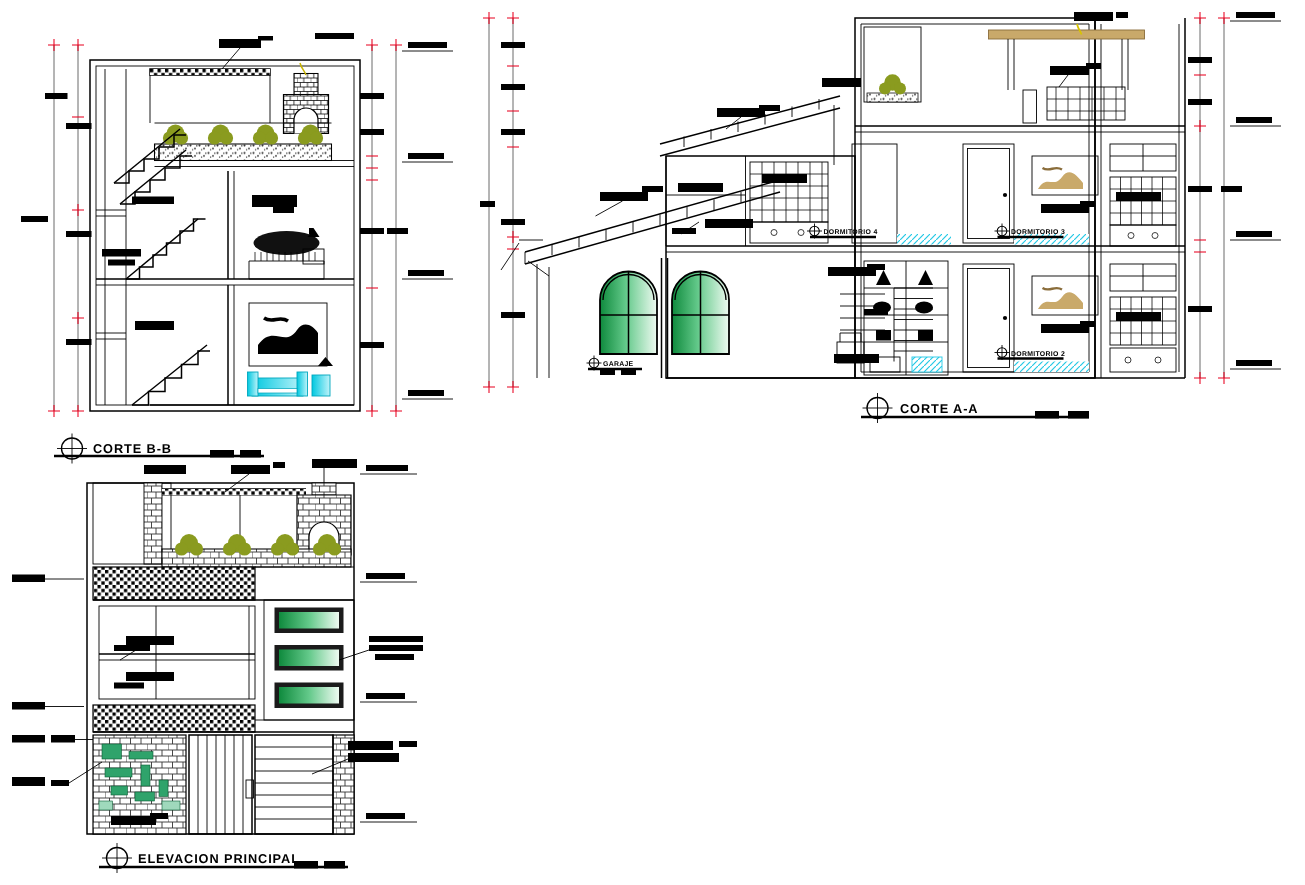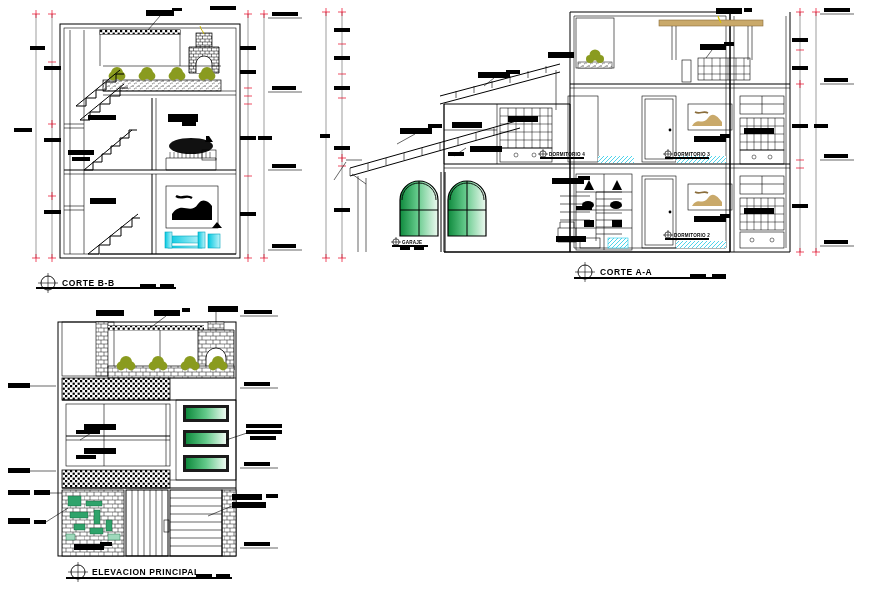--- a/index.html
+++ b/index.html
@@ -15,21 +15,21 @@
   .dimline{stroke:#5a5a5a;stroke-width:.6;fill:none;}
   .blob{fill:#000;}
   .title-txt{font-family:"Liberation Sans",sans-serif;font-weight:bold;
              font-size:8.5px;letter-spacing:.6px;fill:#000;}
   .room-txt{font-family:"Liberation Sans",sans-serif;font-weight:bold;
             font-size:4.6px;letter-spacing:.2px;fill:#000;}
 </style>
 </head>
 <body>
 
-<div class="panel" style="left:0px;top:0px;width:310px;height:300px;">
+<div class="panel" style="left:0px;top:16px;width:310px;height:300px;">
 <svg width="310" height="300" viewBox="0 0 310 300">
   <defs>
     <pattern id="gravelA" width="6" height="5" patternUnits="userSpaceOnUse">
       <rect width="6" height="5" fill="#fff"></rect>
       <circle cx="1" cy="1" r=".7" fill="#333"></circle>
           <circle cx="4" cy="3" r=".6" fill="#333"></circle>
       <circle cx="2.4" cy="3.8" r=".5" fill="#555"></circle>
           <circle cx="5.2" cy="1.2" r=".5" fill="#444"></circle>
     </pattern>
     <pattern id="stoneA" width="9" height="6" patternUnits="userSpaceOnUse">

